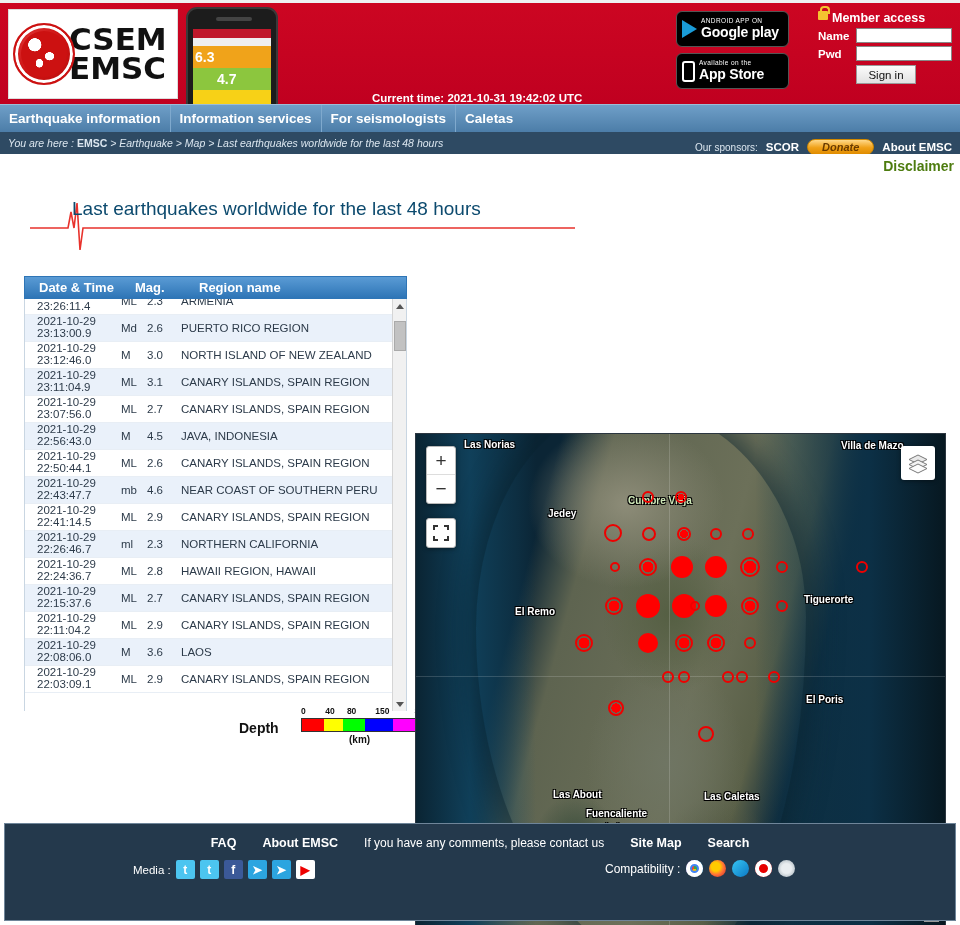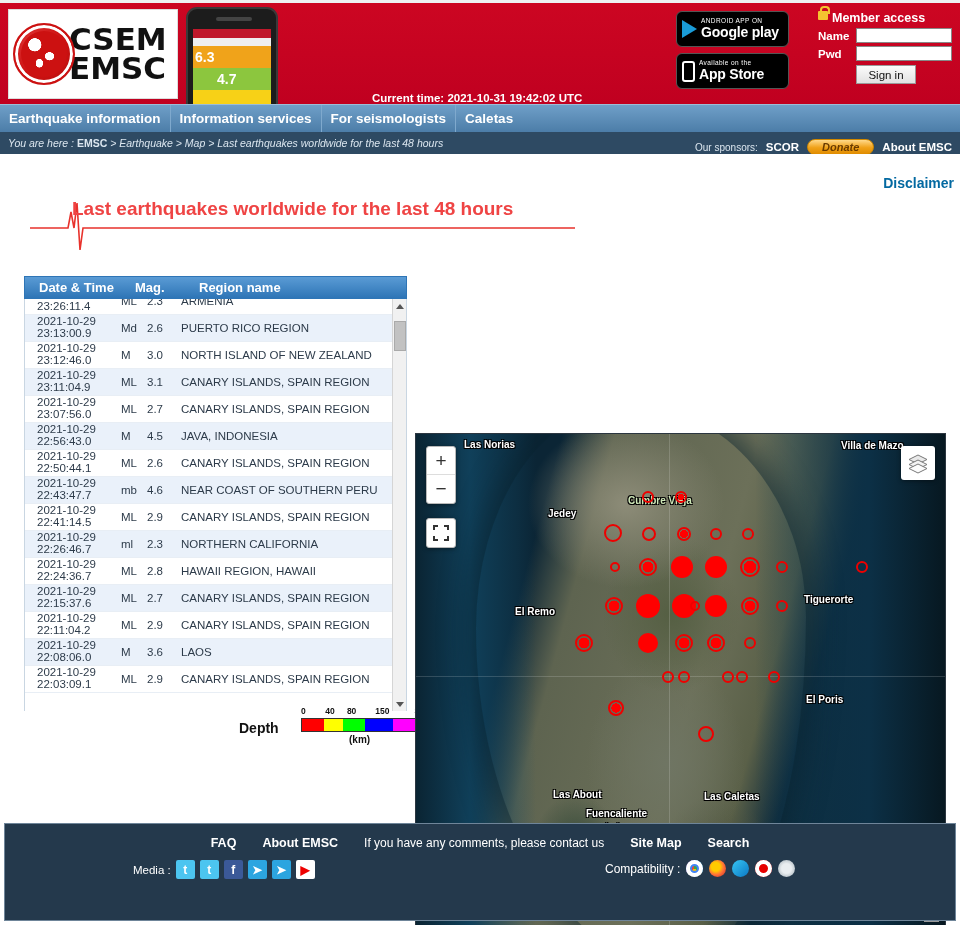--- a/index.html
+++ b/index.html
@@ -154,29 +154,29 @@
     background: linear-gradient(180deg,#ffd98a 0%, #f0a118 55%, #e08c00 100%);
     border-radius: 10px; border:1px solid #d08800;
     color:#6a3b00; font-weight:bold; font-style:italic; font-size:11px;
     padding: 1px 14px; cursor:pointer;
   }
   .about-emsc { font-weight:bold; font-size:11.5px; color:#fff; cursor:pointer;}
 
   
   .content { position:relative; background:#fff; height: 672px; padding: 0 4px; }
   .disclaimer {
-    position:absolute; right: 6px; top: 21px;
-    color:#0369a1; font-weight:bold; font-size:14px; cursor:pointer;
+    position:absolute; right: 6px; top: 4px;
+    color:#4d7c0f; font-weight:bold; font-size:14px; cursor:pointer;
   }
   .page-title-wrap{
     position:absolute; left:30px; top:44px; width: 560px; height: 44px;
   }
   .page-title {
     position:absolute; left: 42px; top: 0px;
-    font-size: 19px; font-weight: bold; color:#ef4444;
+    font-size: 19px; font-weight: normal; color:#0c4a6e;
     font-family:"Liberation Sans",sans-serif; white-space:nowrap;
   }
   .seis-line{ position:absolute; left:0; top:0; width:545px; height:60px; }
 
   .panel { position:absolute; left:24px; top:122px; }
   
   .tbl-wrap { width: 383px; }
   .tbl-head {
     display:flex; height: 23px; align-items:center;
     background: linear-gradient(180deg,#5a9bd5 0%,#2e75b6 100%);

